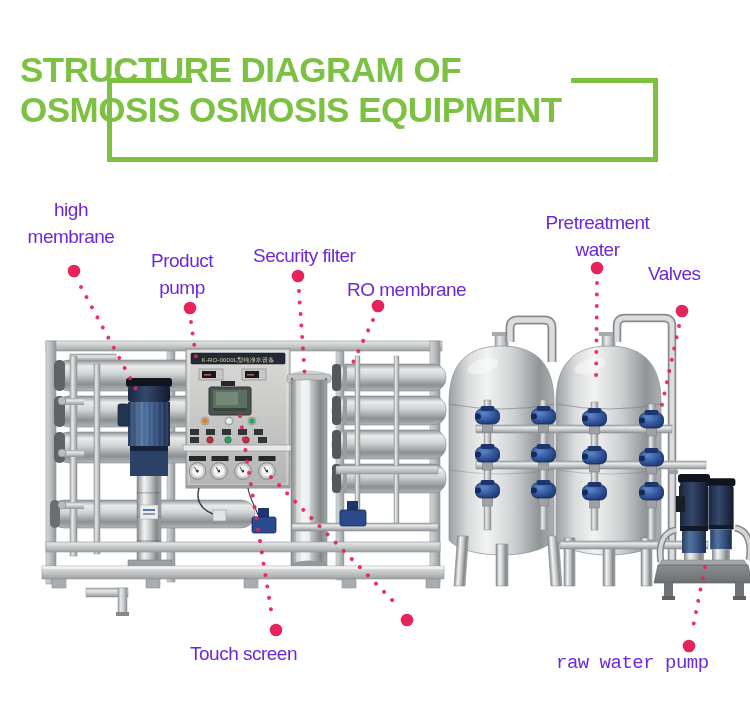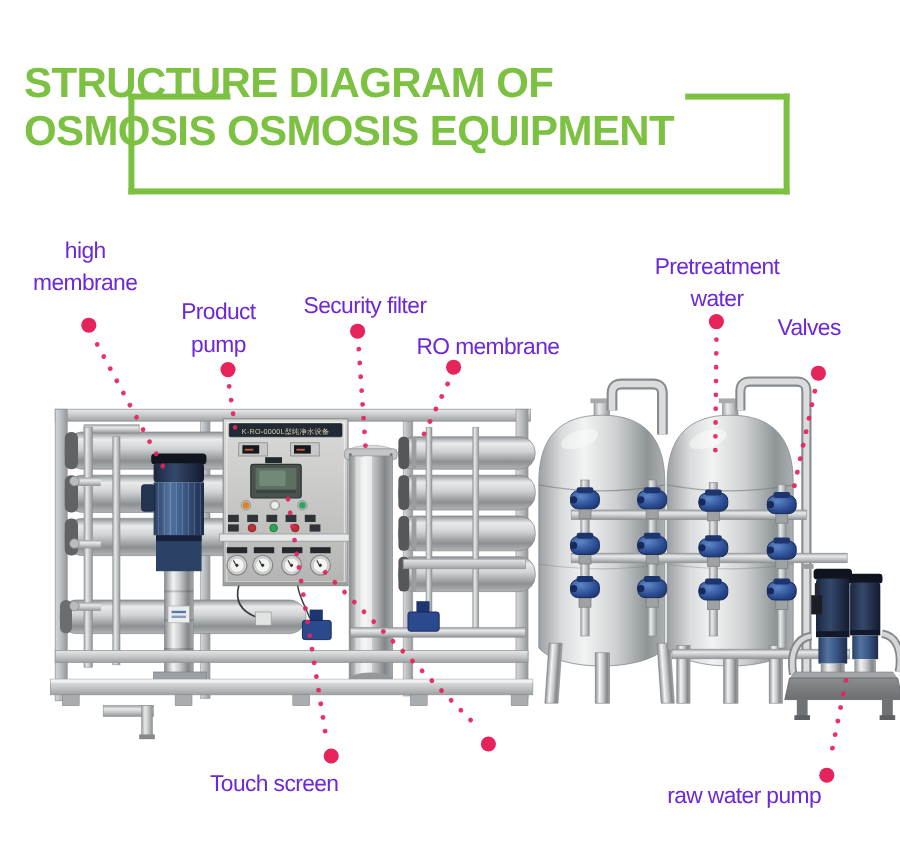--- a/index.html
+++ b/index.html
@@ -18,23 +18,23 @@
     position:absolute;color:#6d28d9;font-size:19px;line-height:27px;
     letter-spacing:-0.5px;white-space:nowrap;
   }
   .label.center{text-align:center;}
   .lab-hpp{left:6px;top:196px;width:130px;}
   .lab-product{left:120px;top:247px;width:124px;}
   .lab-security{left:253px;top:242px;}
   .lab-ro{left:347px;top:276px;}
   .lab-pretreat{left:515px;top:209px;width:165px;}
   .lab-valves{left:648px;top:260px;}
-  .lab-touch{left:175px;top:640px;}
+  .lab-touch{left:190px;top:640px;}
   .lab-gage{left:364px;top:631px;}
-  .lab-raw{left:556px;top:650px;}
+  .lab-raw{left:556px;top:650px;font-family:Liberation Mono, monospace;}
   svg.art{position:absolute;left:0;top:0;}
   .dots{stroke:#e5245c;stroke-width:4;stroke-dasharray:0.01 11.5;stroke-linecap:round;fill:none;opacity:.93;}
   .bigdot{fill:#e5245c;}
 </style>
 </head>
 <body>
 
 <div class="stage">
 
   <div class="gframe" style="left:107px;top:78px;width:85px;height:5px;"></div>

